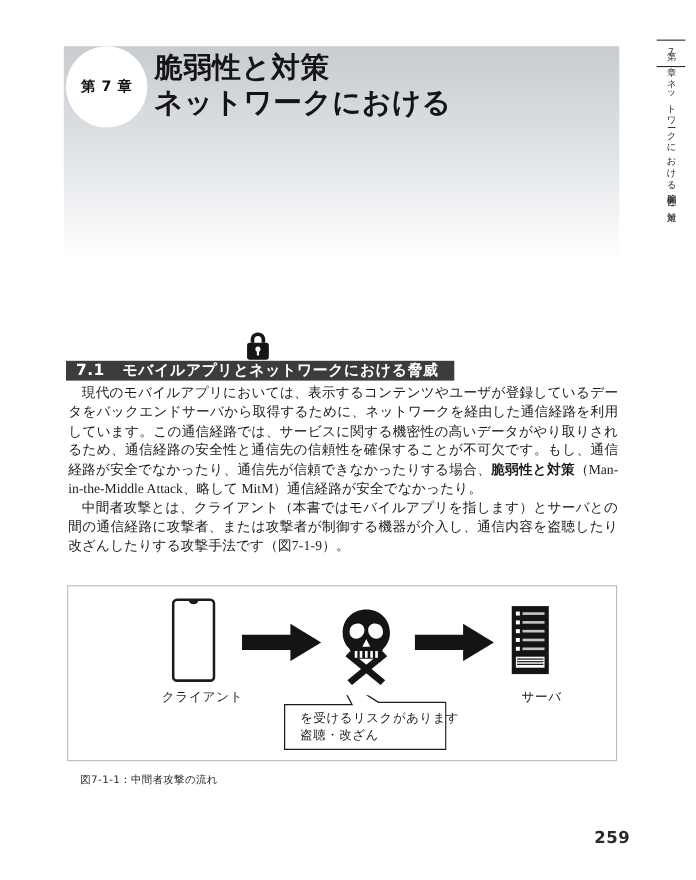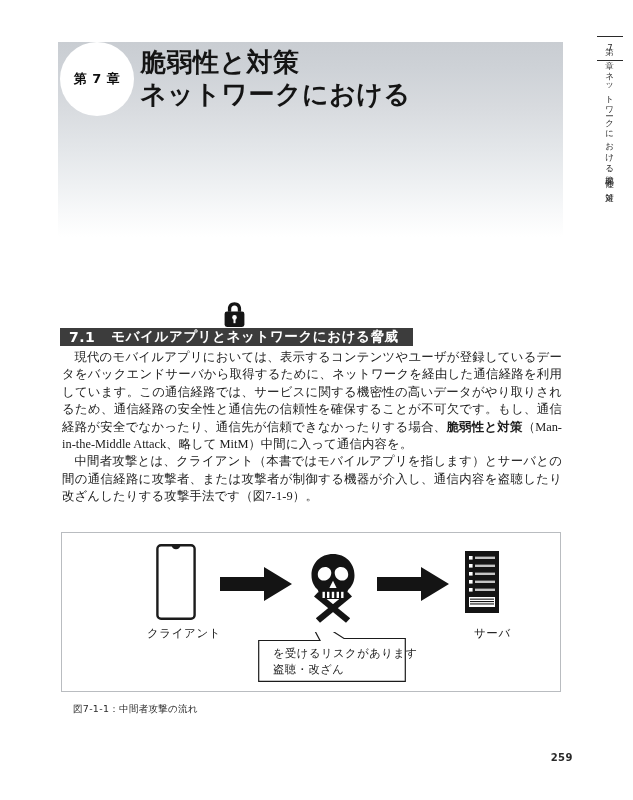--- a/index.html
+++ b/index.html
@@ -239,21 +239,21 @@
     letter-spacing: 0.3px;
     padding-left: 12px;
   }
 
   
   .page-number {
     position: absolute;
     right: 60px;
     top: 752px;
     font-family: "DejaVu Sans", sans-serif;
-    font-size: 10px;
+    font-size: 15px;
     font-weight: bold;
     color: #2a2a2a;
     letter-spacing: 0.5px;
   }
 </style>
 </head>
 <body>
 
 <div class="page">
 
@@ -282,21 +282,21 @@
       <circle cx="11.5" cy="16.4" r="2.3" fill="#ffffff"></circle>
       <rect x="10.5" y="17.2" width="2" height="5" fill="#ffffff"></rect>
     </svg>
     <div class="section-bar">
       <span class="section-num">7.1</span>
       <span class="section-title">モバイルアプリとネットワークにおける脅威</span>
     </div>
   </div>
 
   <div class="body-copy">
-    <p class="para"><span>現代のモバイルアプリにおいては、表示するコンテンツやユーザが登録しているデータをバックエンドサーバから取得するために、ネットワークを経由した通信経路を利用しています。この通信経路では、サービスに関する機密性の高いデータがやり取りされるため、通信経路の安全性と通信先の信頼性を確保することが不可欠です。もし、通信経路が安全でなかったり、通信先が信頼できなかったりする場合、</span><b>脆弱性と対策</b><span class="latin">（Man-in-the-Middle Attack、略して MitM）</span><span>中間に入って通信内容を。</span></p>
+    <p class="para"><span>現代のモバイルアプリにおいては、表示するコンテンツやユーザが登録しているデータをバックエンドサーバから取得するために、ネットワークを経由した通信経路を利用しています。この通信経路では、サービスに関する機密性の高いデータがやり取りされるため、通信経路の安全性と通信先の信頼性を確保することが不可欠です。もし、通信経路が安全でなかったり、通信先が信頼できなかったりする場合、</span><b>脆弱性と対策</b><span class="latin">（Man-in-the-Middle Attack、略して MitM）</span><span>通信経路が安全でなかったり。</span></p>
 
     <p class="para">中間者攻撃とは、クライアント（本書ではモバイルアプリを指します）とサーバとの間の通信経路に攻撃者、または攻撃者が制御する機器が介入し、通信内容を盗聴したり改ざんしたりする攻撃手法です（図7-1-9）。</p>
   </div>
 
   <div class="figure-box">
 
     <svg class="fig-phone" viewBox="0 0 40 78">
       <path d="M5 2.2h30a3.6 3.6 0 0 1 3.6 3.6v66.4a3.6 3.6 0 0 1-3.6 3.6H5a3.6 3.6 0 0 1-3.6-3.6V5.8A3.6 3.6 0 0 1 5 2.2z" fill="none" stroke="#1b1b1b" stroke-width="2.4"></path>
       <path d="M15.5 2.6h9a4.6 4.6 0 0 1-9 0z" fill="#1b1b1b"></path>
     </svg>

